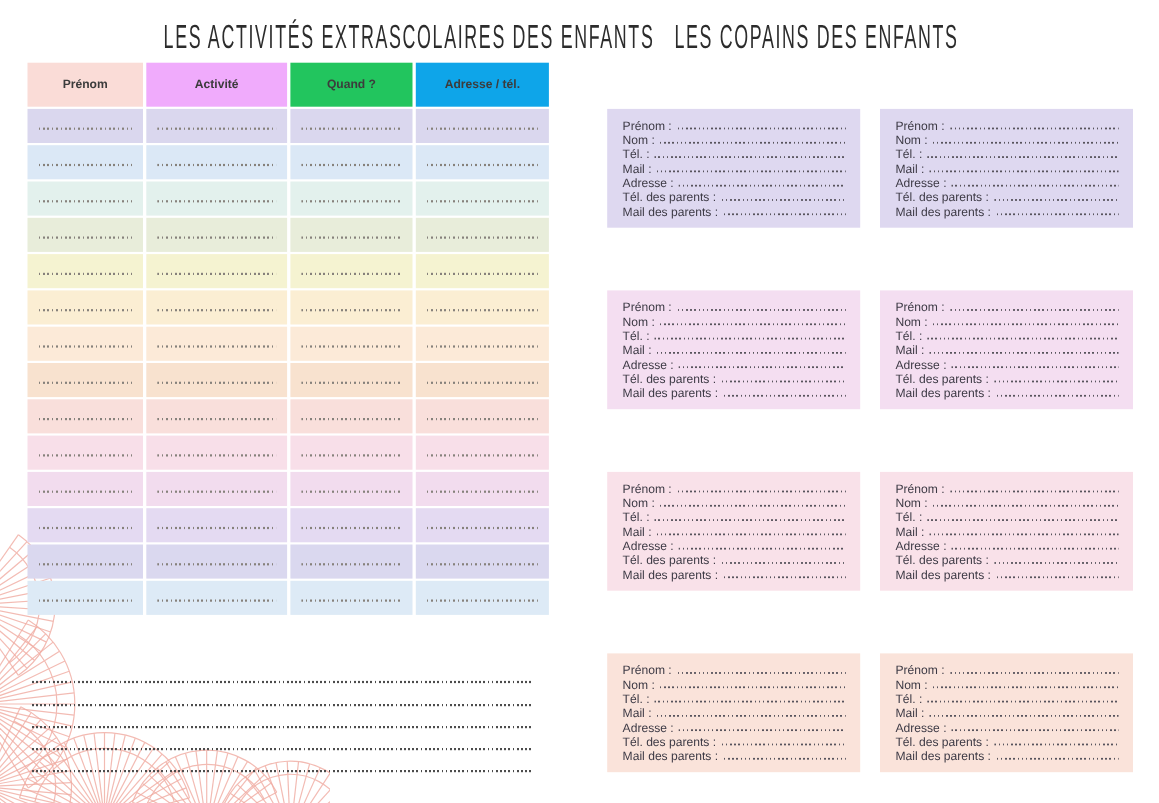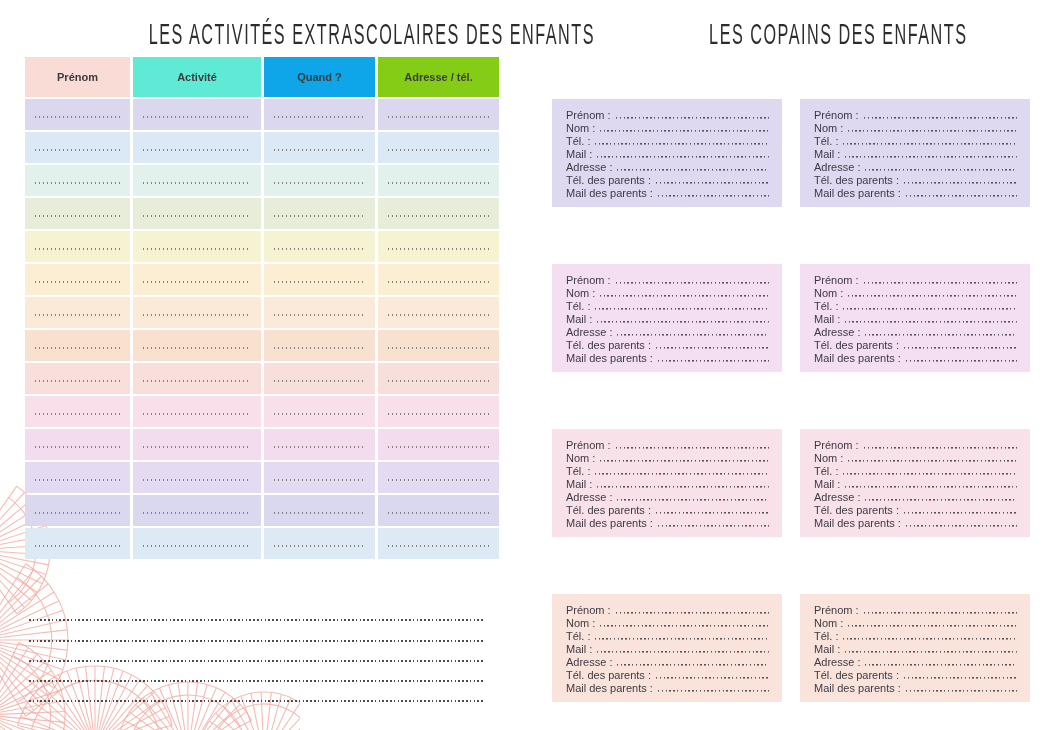--- a/index.html
+++ b/index.html
@@ -16,21 +16,21 @@
     position:absolute; left:0; bottom:0; width:300px; height:280px;
     z-index:0; overflow:hidden;
   }
   
   .page { position:absolute; top:0; height:730px; z-index:1; }
   .page-left  { left:0;   width:527px; }
   .page-right { left:527px; width:527px; }
 
   .page-title {
     position:absolute; top:19px; height:30px; width:100%;
-    text-align:right; font-weight:400; color:#2c2c2c;
+    text-align:left; font-weight:400; color:#2c2c2c;
     font-size:27px; line-height:30px; white-space:nowrap;
   }
   .page-title .stretch {
     display:inline-block;
     transform:scale(0.60, 1.12);
     transform-origin:50% 55%;
     letter-spacing:2.5px;
   }
 
   
@@ -224,23 +224,23 @@
   </svg>
 
 <div class="page page-left">
   <h1 class="page-title">
     <span class="stretch">LES ACTIVITÉS EXTRASCOLAIRES DES ENFANTS</span>
   </h1>
 
   <div class="table">
     <div class="thead">
         <div class="hcell" style="background: rgb(250, 220, 215);">Prénom</div>
-        <div class="hcell" style="background: #5eead4;">Activité</div>
-        <div class="hcell" style="background: #0ea5e9;">Quand ?</div>
-        <div class="hcell" style="background: #84cc16;">Adresse / tél.</div>
+        <div class="hcell" style="background: #f0abfc;">Activité</div>
+        <div class="hcell" style="background: #22c55e;">Quand ?</div>
+        <div class="hcell" style="background: #0ea5e9;">Adresse / tél.</div>
       </div>
     <div class="tbody">
         <div class="trow">
           <div class="tcell" style="background: rgb(218, 215, 238);">
             <div class="dotline"></div>
           </div>
           <div class="tcell" style="background: rgb(218, 215, 238);">
             <div class="dotline"></div>
           </div>
           <div class="tcell" style="background: rgb(218, 215, 238);">

